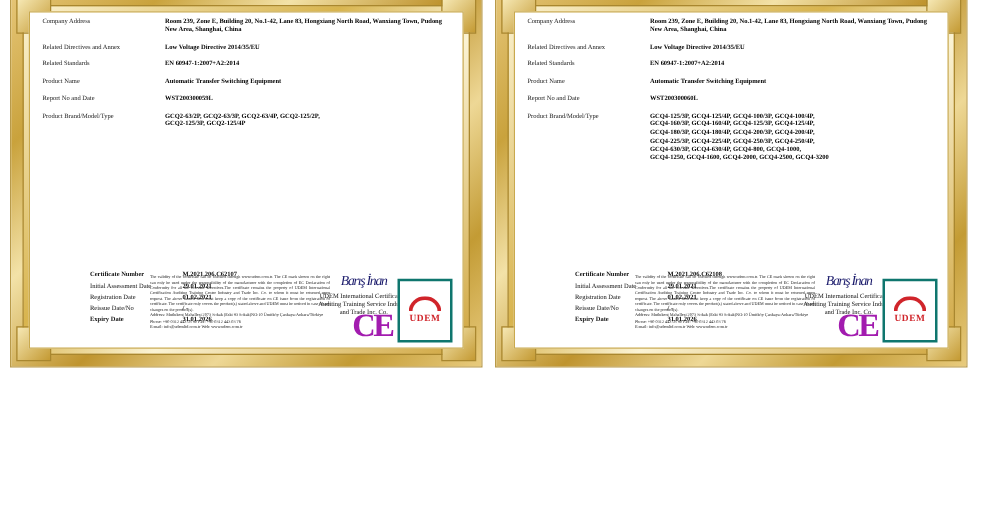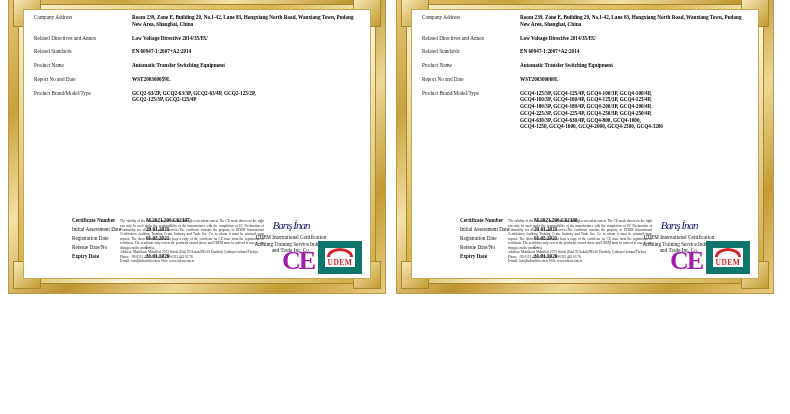--- a/index.html
+++ b/index.html
@@ -146,22 +146,22 @@
   }
   .ce{
     font-family:"Liberation Serif", serif;
     font-size:26px;
     font-weight:bold;
     letter-spacing:-2px;
     line-height:1;
     color:#a21caf;
   }
   .udem{
-    width:44px;height:33px;
-    border:7px solid #0f766e;
+    width:44px;height:51px;
+    border:2px solid #0f766e;
     box-sizing:border-box;
     display:flex;
     flex-direction:column;
     align-items:center;
     justify-content:center;
     background:#fff;
   }
   .udem .swoosh{
     width:26px;height:12px;
     border-radius:50% 50% 0 0 / 100% 100% 0 0;

